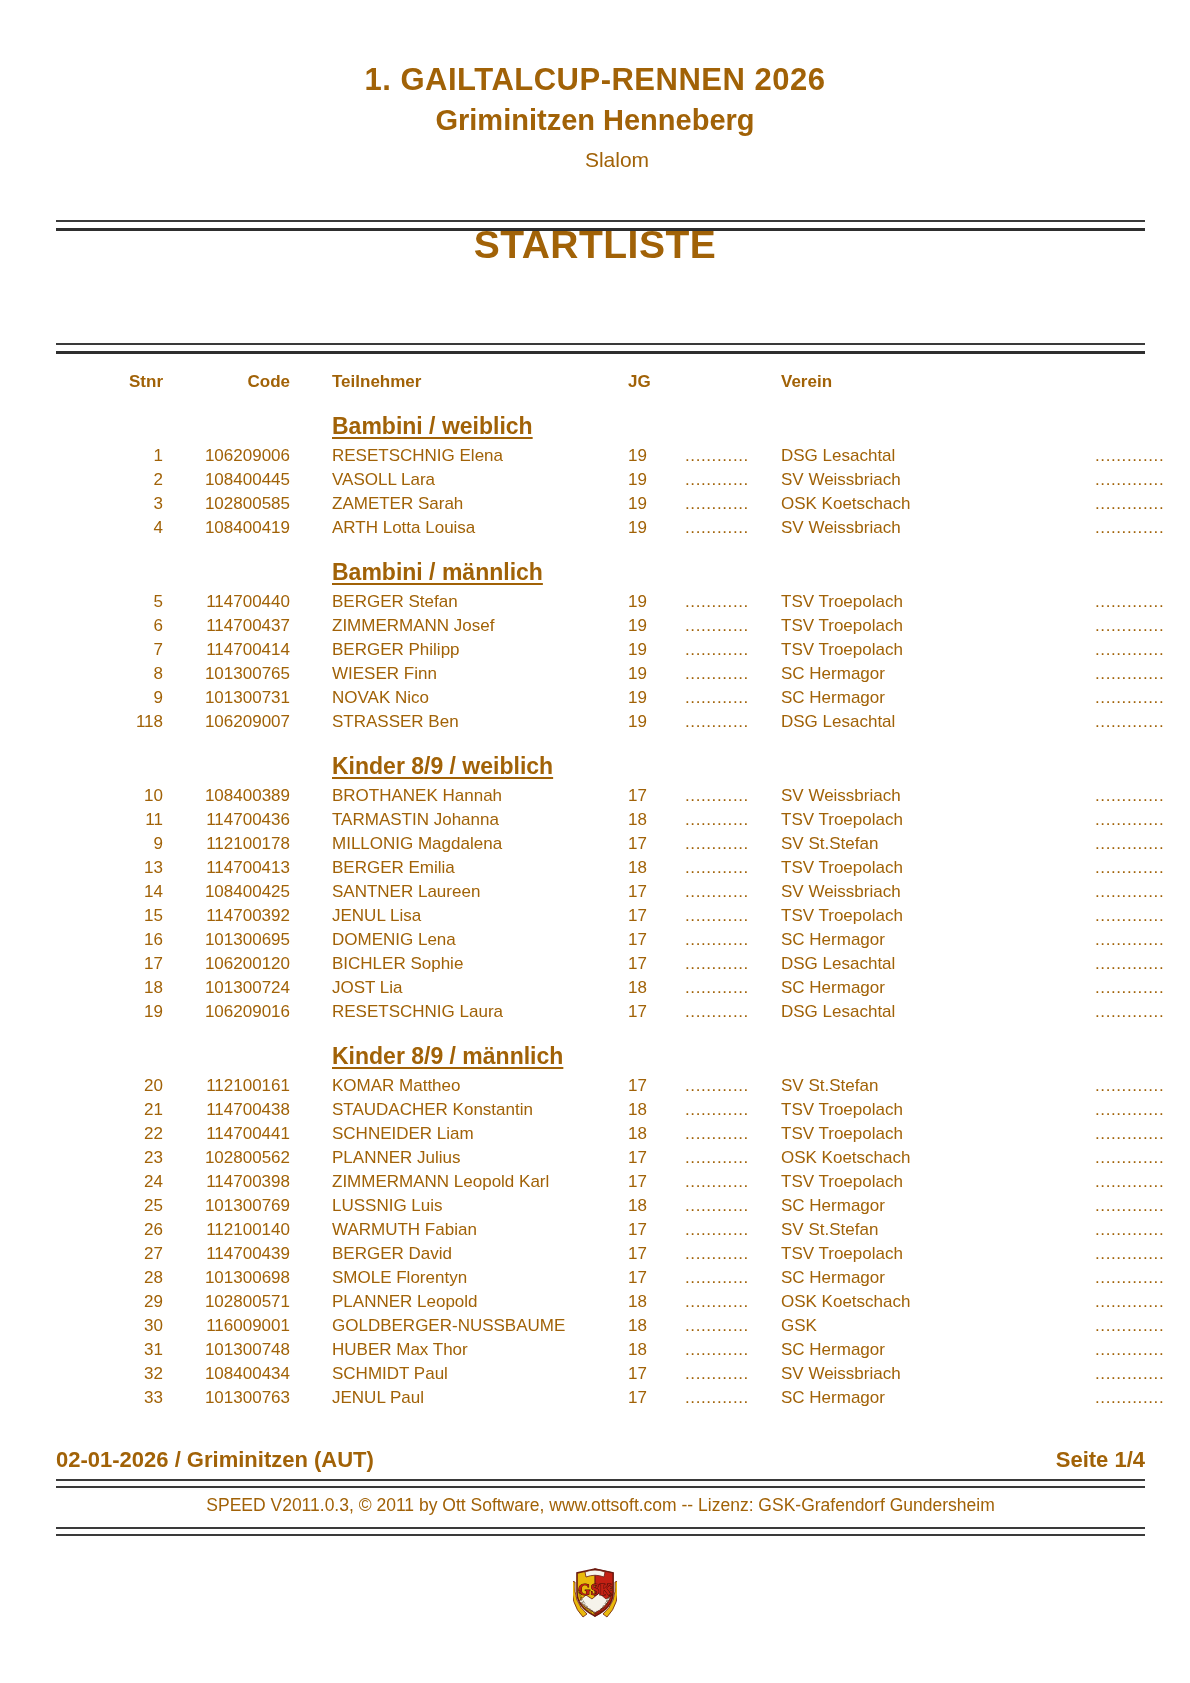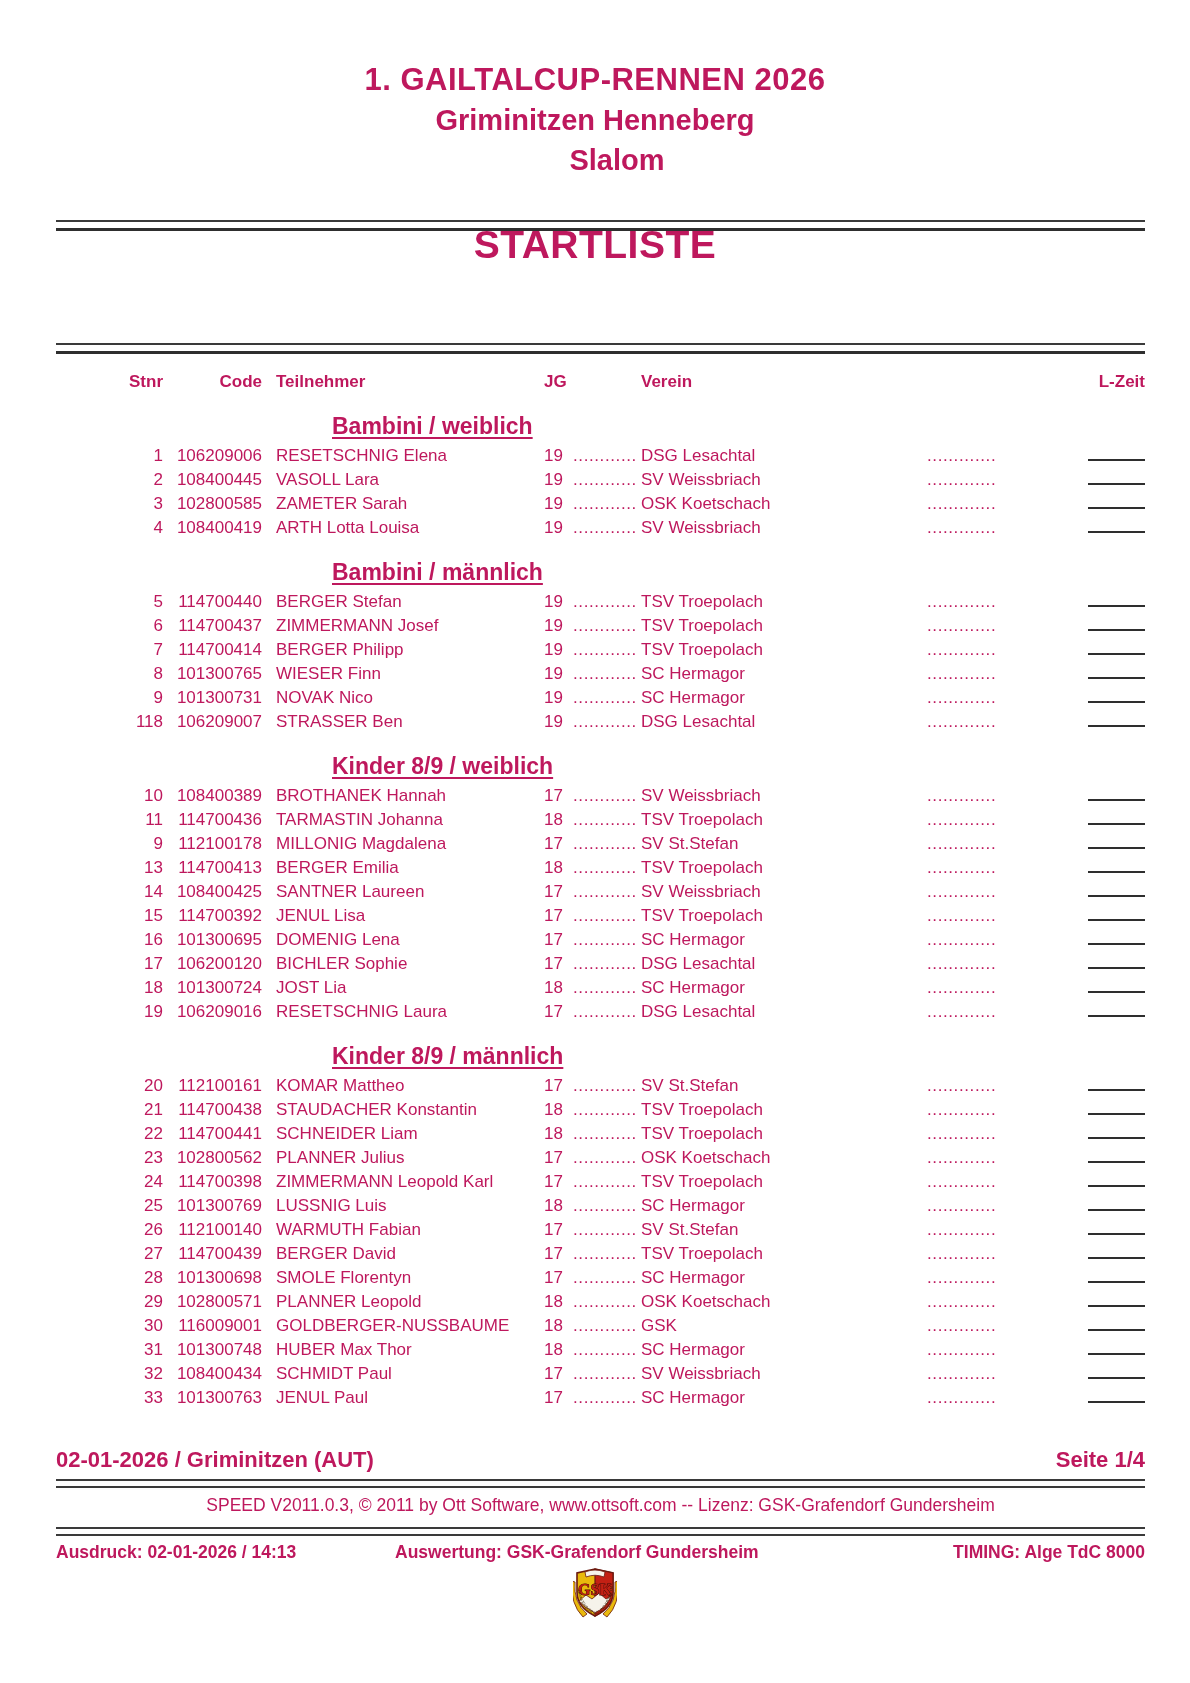--- a/index.html
+++ b/index.html
@@ -2,38 +2,38 @@
 <html><head>
 <meta charset="utf-8">
 <style>
   html,body{margin:0;padding:0;background:#888;}
   .page{
     position:relative;
     width:1190px;height:1683px;
     margin:0 auto;
     background:#ffffff;
     font-family:"Liberation Sans","DejaVu Sans",sans-serif;
-    color:#be185d;
+    color:#a16207;
     overflow:hidden;
   }
   
   .title-block{position:absolute;top:60px;left:0;width:100%;text-align:center;}
   .title-l1{font-size:31px;font-weight:bold;line-height:40px;letter-spacing:.5px;}
   .title-l2{font-size:29px;font-weight:bold;line-height:40px;}
-  .title-l3{font-size:29px;font-weight:bold;line-height:40px;padding-left:44px;}
+  .title-l3{font-size:21px;font-weight:normal;line-height:40px;padding-left:44px;}
   .title-l4{font-size:39px;font-weight:bold;line-height:42px;letter-spacing:.5px;margin-top:44px;}
   .dbl-rule{position:absolute;left:56px;width:1089px;height:6px;
     border-top:2px solid #3a3a3a;border-bottom:3px solid #2e2e2e;}
   .rule-top{top:220px;}
   .rule-head{top:343px;}
   
   .list{position:absolute;top:370px;left:56px;width:1089px;font-size:17px;}
   .grid-row{display:grid;
     grid-template-columns:107px 99px 282px 22px 75px 279px 70px 155px;
-    align-items:baseline;height:24px;line-height:24px;white-space:nowrap;}
+    align-items:baseline;height:24px;line-height:24px;white-space:nowrap;gap:28px;}
   .c-stnr{text-align:right;}
   .c-code{text-align:right;}
   .c-name{padding-left:14px;overflow:hidden;}
   .c-jg{}
   .c-dots1{padding-left:7px;letter-spacing:.6px;}
   .c-verein{}
   .c-dots2{padding-left:7px;letter-spacing:.6px;}
   .c-lzeit{text-align:right;}
   .head-row{font-weight:bold;height:24px;}
   .section{margin-top:20px;}
@@ -489,25 +489,20 @@
 </div>
   </div>
 
   <div class="foot-row-a">
     <span>02-01-2026 / Griminitzen (AUT)</span>
     <span class="foot-page">Seite 1/4</span>
   </div>
   <div class="dbl-rule rule-f1"></div>
   <div class="foot-row-b">SPEED V2011.0.3, © 2011 by Ott Software, www.ottsoft.com  --  Lizenz: GSK-Grafendorf Gundersheim</div>
   <div class="dbl-rule rule-f2"></div>
-  <div class="foot-row-c">
-    <span>Ausdruck: 02-01-2026 / 14:13</span>
-    <span class="foot-ausw">Auswertung: GSK-Grafendorf Gundersheim</span>
-    <span class="foot-timing">TIMING: Alge TdC 8000</span>
-  </div>
 
   <svg class="logo" viewBox="0 0 44 52">
     <defs>
       <path id="ringPath" d="M4,18 Q6,40 22,47 Q38,40 40,18"></path>
     </defs>
 
     <path d="M2,14 Q0,34 14,46 L10,49 Q-3,36 -1,13 Z" fill="#e9b90c" stroke="#6b1a10" stroke-width="0.8"></path>
     <path d="M42,14 Q44,34 30,46 L34,49 Q47,36 45,13 Z" fill="#e9b90c" stroke="#6b1a10" stroke-width="0.8"></path>
 
     <path d="M22,1 L40,5 L40,24 Q40,39 22,48 Q4,39 4,24 L4,5 Z" fill="#e9b90c" stroke="#6b1a10" stroke-width="1.6"></path>

